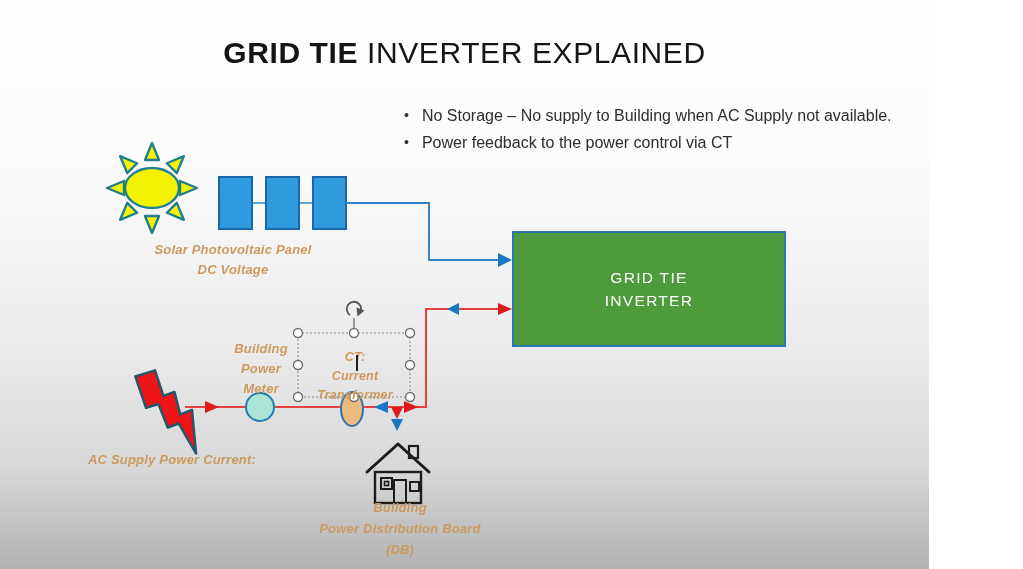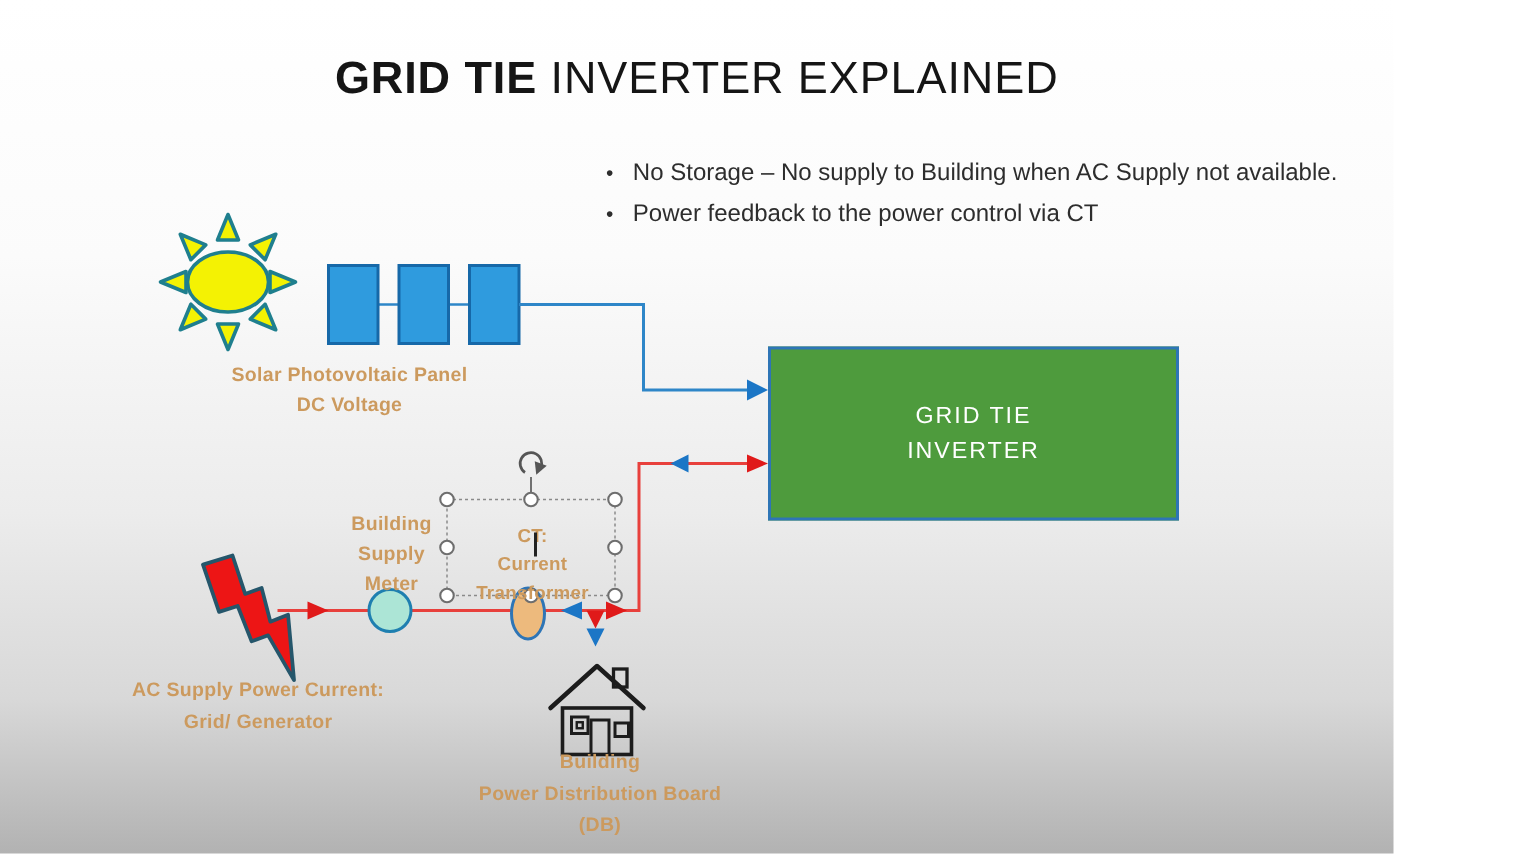--- a/index.html
+++ b/index.html
@@ -10,21 +10,21 @@
   }
   #diagram{position:absolute;left:0;top:0;width:1023px;height:569px;}
   .title{
     position:absolute;left:0;right:0;top:36px;text-align:center;
     font-size:30px;color:#151515;letter-spacing:.6px;white-space:pre;
   }
   .title .b{font-weight:700;}
   .bullets{position:absolute;left:404px;top:105px;width:610px;}
   .bullet{display:flex;align-items:flex-start;font-size:16px;color:#2d2d2d;line-height:21px;margin-bottom:6px;}
   .bullet .dot{margin:0 13px 0 0;font-size:14px;line-height:21px;color:#2d2d2d;}
-  .lbl{position:absolute;color:#CC9A5E;font-weight:700;font-size:13px;text-align:center;line-height:20px;letter-spacing:.2px;}
+  .lbl{position:absolute;color:#CC9A5E;font-weight:700;font-size:13px;text-align:center;line-height:20px;letter-spacing:.2px;font-style:italic;}
   .inverter-box{
     position:absolute;left:512px;top:231px;width:274px;height:116px;box-sizing:border-box;
     background:#4E9B3D;border:2px solid #2E75B6;
     display:flex;flex-direction:column;align-items:center;justify-content:center;
     color:#fff;font-size:15.5px;letter-spacing:1.3px;line-height:23px;text-align:center;
   }
   .ct-label{left:303px;top:348px;width:104px;font-size:12.5px;line-height:19px;}
   .caret{position:absolute;left:356px;top:355px;width:1.5px;height:16px;background:#222;}
   .pagenum{position:absolute;left:926px;top:501px;width:26px;text-align:center;font-size:11px;color:#4a4a4a;}
   .wire{fill:none;}
@@ -130,34 +130,33 @@
     <div>INVERTER</div>
   </div>
 
   <div class="lbl" style="left:123px;top:240px;width:220px;">
     <div>Solar Photovoltaic Panel</div>
     <div>DC Voltage</div>
   </div>
 
   <div class="lbl" style="left:219px;top:339px;width:84px;">
     <div>Building</div>
-    <div>Supply</div>
+    <div>Power</div>
     <div>Meter</div>
   </div>
 
   <div class="lbl ct-label">
     <div>CT:</div>
     <div>Current</div>
     <div>Transformer</div>
   </div>
   <div class="caret"></div>
 
   <div class="lbl" style="left:60px;top:449px;width:224px;line-height:21px;">
     <div>AC Supply Power Current:</div>
-    <div>Grid/ Generator</div>
   </div>
 
   <div class="lbl" style="left:288px;top:497px;width:224px;line-height:21px;">
     <div>Building</div>
     <div>Power Distribution Board</div>
     <div>(DB)</div>
   </div>
 
   <div class="pagenum">3</div>
 

